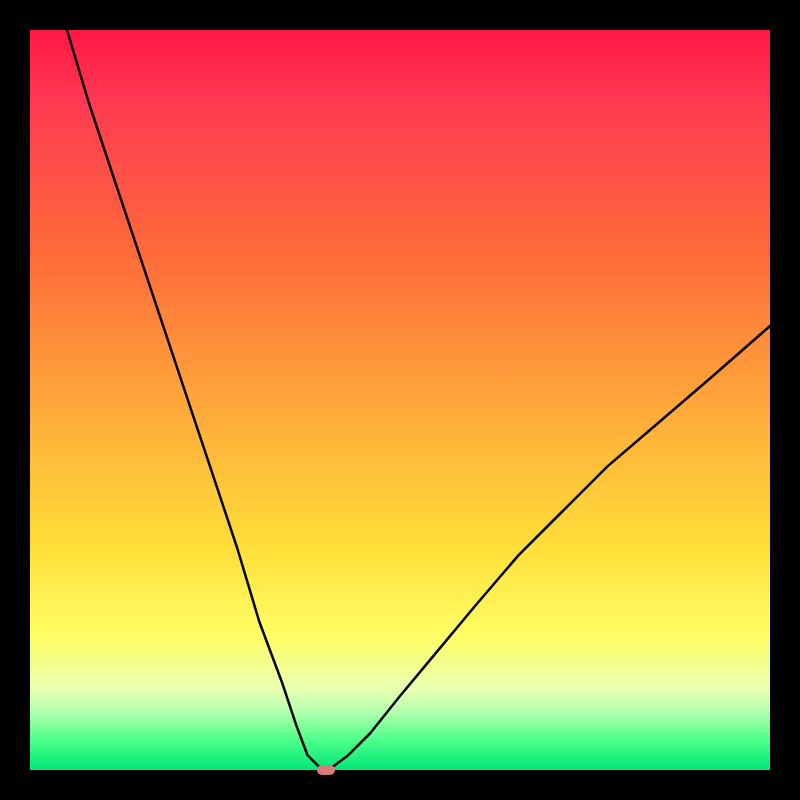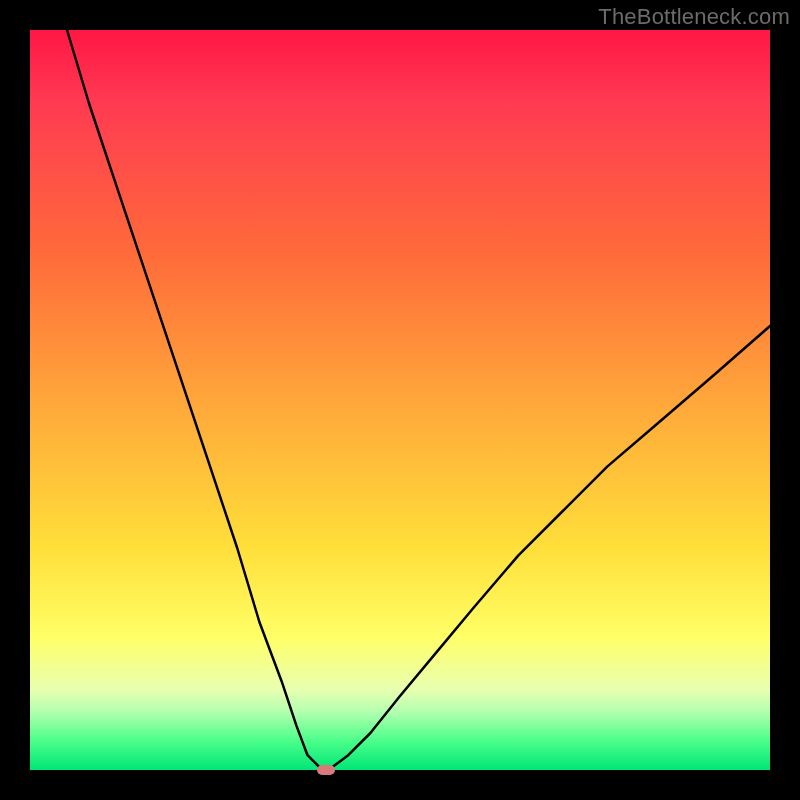--- a/index.html
+++ b/index.html
@@ -63,21 +63,20 @@
     border-radius: 6px;
     background: #d97a7a;
     transform: translate(-50%, -50%);
   }
 </style>
 </head>
 <body>
 
 <div class="frame">
 
-  <div class="watermark">TheBottleneck.com</div>
 
   <div class="plot-area">
     <svg class="curve" viewBox="0 0 740 740" preserveAspectRatio="none">
       <path id="curve-path" fill="none" stroke="#000" stroke-width="2.5" stroke-linejoin="round" stroke-linecap="round" d="M37.0 0.0 L59.2 74.0 L88.8 162.8 L118.4 251.6 L148.0 340.4 L177.6 429.2 L207.2 518.0 L229.4 592.0 L251.6 651.2 L266.4 695.6 L277.5 725.2 L288.6 736.3 L296.0 740.0 L303.4 736.3 L318.2 725.2 L340.4 703.0 L370.0 666.0 L407.0 621.6 L444.0 577.2 L488.4 525.4 L532.8 481.0 L577.2 436.6 L629.0 392.2 L680.8 347.8 L740.0 296.0"></path>
     </svg>
     <div id="dip" class="dip-marker" style="left: 296px; top: 740px;"></div>
   </div>
 
 </div>
 

